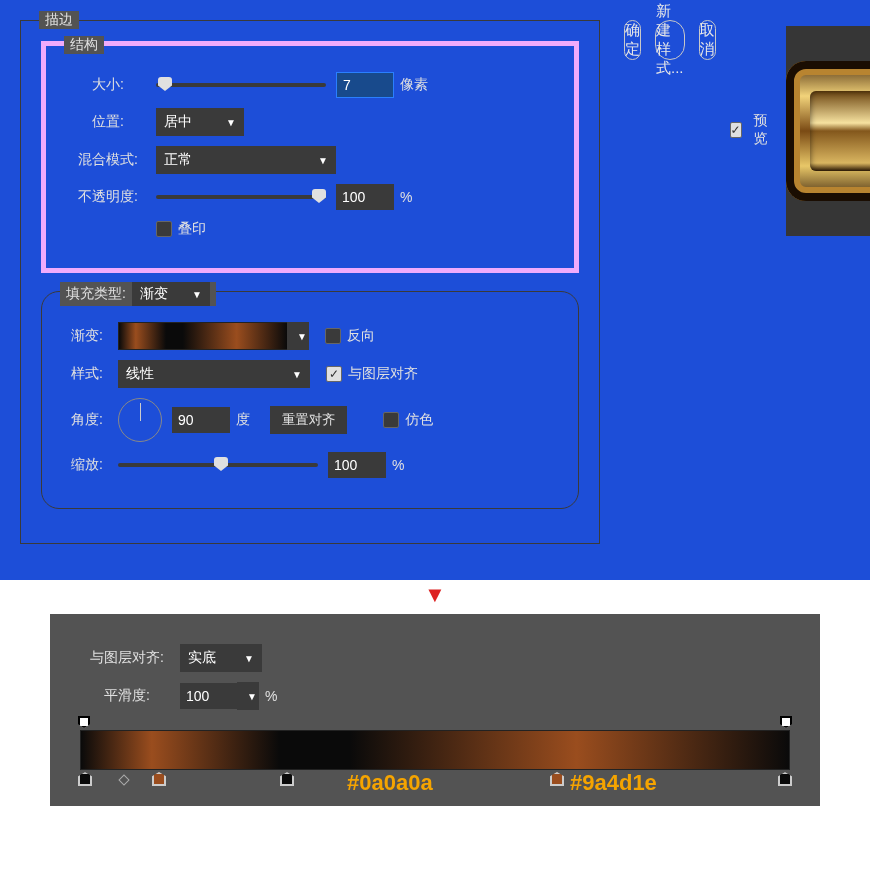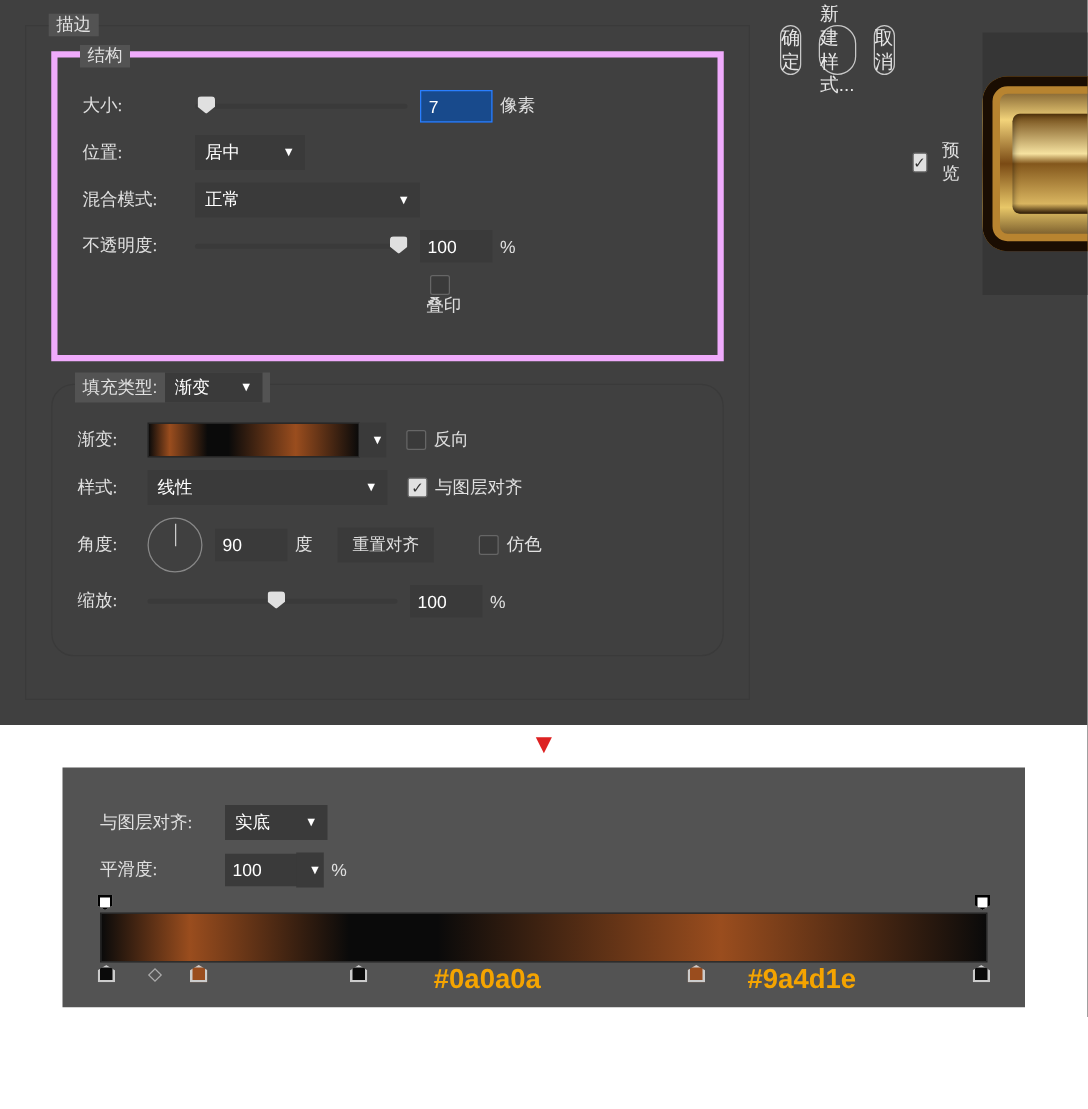--- a/index.html
+++ b/index.html
@@ -4,21 +4,21 @@
 <style>
   * { box-sizing: border-box; margin: 0; padding: 0; }
   body {
     background: #ffffff;
     font-family: "Microsoft YaHei", "PingFang SC", sans-serif;
     font-size: 14px;
     color: #e0e0e0;
     width: 870px;
   }
   .panel-top {
-    background: #404040;
+    background: #1d4ed8;
     padding: 20px 36px 20px 20px;
     position: relative;
     height: 580px;
   }
   .fieldset {
     border: 1px solid #3a3a3a;
     position: relative;
     padding: 16px 20px 20px 20px;
     margin-bottom: 14px;
   }
@@ -30,24 +30,23 @@
     padding: 0 6px;
     color: #e0e0e0;
   }
   .row {
     display: flex;
     align-items: center;
     margin: 10px 0;
   }
   .lbl {
     width: 90px;
-    text-align: left;
+    text-align: center;
     color: #e0e0e0;
     padding-right: 6px;
-    font-family: Liberation Serif, serif;
   }
   .slider-track {
     position: relative;
     height: 4px;
     background: #3a3a3a;
     border-radius: 2px;
     flex: 0 0 170px;
     margin-right: 10px;
   }
   .slider-thumb {
@@ -258,21 +257,21 @@
 
         <div class="row">
           <div class="lbl">不透明度:</div>
           <div class="slider-track">
             <div class="slider-thumb" style="left:156px;"></div>
           </div>
           <input class="num-input" value="100" style="">
           <span class="unit">%</span>
         </div>
 
-        <div class="row" style="margin-left:90px;flex-direction:column;">
+        <div class="row" style="margin-left:90px;">
           <span class="checkbox"></span>
           <span>叠印</span>
         </div>
       </div>
 
       <div class="fieldset" style="margin-top:18px;border-radius:18px;">
         <div class="fieldset-label" style="display:flex;align-items:center;gap:6px;">
           <span>填充类型:</span>
           <div class="select" style="width:78px;height:24px;">
             <span>渐变</span>
@@ -365,15 +364,15 @@
     <div class="opacity-stop" style="left:-2px;"></div>
     <div class="opacity-stop" style="right:-2px;"></div>
     <div class="grad-bar"></div>
     <div class="color-stop" style="left:-2px; background:#0a0a0a;"></div>
     <div class="diamond" style="left:40px;"></div>
     <div class="color-stop" style="left:72px; background:#9a4d1e;"></div>
     <div class="color-stop" style="left:200px; background:#0a0a0a;"></div>
     <div class="color-stop" style="left:470px; background:#9a4d1e;"></div>
     <div class="color-stop" style="right:-2px; background:#0a0a0a;"></div>
     <span class="hex-label" style="left:220px;margin-left:47px;">#0a0a0a</span>
-    <span class="hex-label" style="left:518px;">#9a4d1e</span>
+    <span class="hex-label" style="left:490px;">#9a4d1e</span>
   </div>
 </div>
 
 </body></html>

